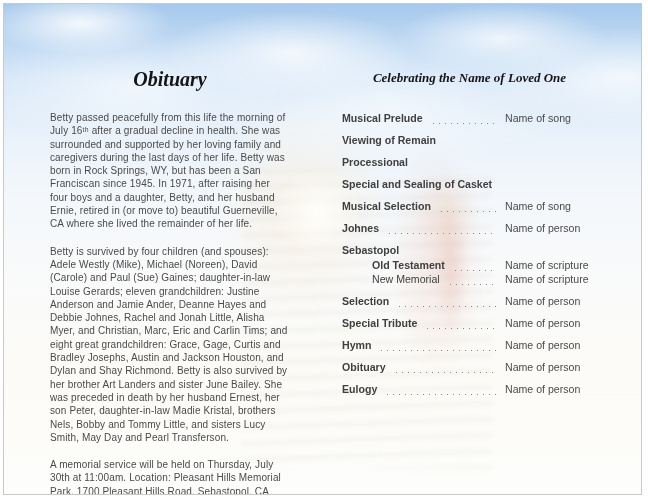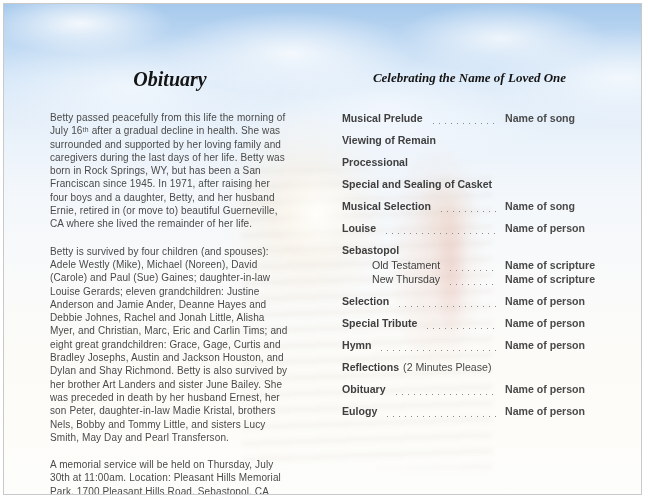--- a/index.html
+++ b/index.html
@@ -52,21 +52,21 @@
     margin:0 0 14px 0;text-align:left;
   }
   .row{display:flex;align-items:baseline;font-size:10.6px;line-height:13px;margin-bottom:9px;}
   .row .label{font-weight:bold;color:#3f3f3f;white-space:nowrap;}
   .row .note{color:#4a4a4a;margin-left:4px;white-space:nowrap;}
   .row .leader{
     flex:1 1 auto;align-self:flex-end;height:9px;margin:0 8px 1px 10px;
     background-image:repeating-linear-gradient(90deg,#8a8a8a 0 1.3px,transparent 1.3px 6px);
     background-repeat:no-repeat;background-position:0 100%;background-size:100% 1.4px;
   }
-  .row .value{flex:0 0 auto;width:92px;color:#4a4a4a;white-space:nowrap;font-weight:bold;}
+  .row .value{flex:0 0 auto;width:92px;color:#4a4a4a;white-space:nowrap;}
   .row.sub{margin:0 0 1px 30px;}
   .row.group-label{margin-bottom:2px;}
 </style>
 </head>
 <body>
 
 <div class="sheet">
   <div class="stairs"></div>
   <div class="glow"></div>
   <div class="figure"></div>
@@ -96,59 +96,55 @@
           </div>
           <div class="row">
             <span class="label">Special and Sealing of Casket</span>
           </div>
           <div class="row">
             <span class="label">Musical Selection</span>
             <span class="leader"></span>
             <span class="value">Name of song</span>
           </div>
           <div class="row">
-            <span class="label">Louise</span>
+            <span class="label">Johnes</span>
             <span class="leader"></span>
             <span class="value">Name of person</span>
           </div>
           <div class="row group-label">
             <span class="label">Sebastopol</span>
           </div>
           <div style="margin-bottom: 9px;">
             <div class="row sub">
-              <span class="label" style="font-weight: normal;">Old Testament</span>
+              <span class="label" style="font-weight: bold;">Old Testament</span>
               <span class="leader"></span>
               <span class="value">Name of scripture</span>
             </div>
             <div class="row sub">
-              <span class="label" style="font-weight: normal;">New Thursday</span>
+              <span class="label" style="font-weight: normal;">New Memorial</span>
               <span class="leader"></span>
               <span class="value">Name of scripture</span>
             </div>
           </div>
           <div class="row">
             <span class="label">Selection</span>
             <span class="leader"></span>
             <span class="value">Name of person</span>
           </div>
           <div class="row">
             <span class="label">Special Tribute</span>
             <span class="leader"></span>
             <span class="value">Name of person</span>
           </div>
           <div class="row">
             <span class="label">Hymn</span>
             <span class="leader"></span>
             <span class="value">Name of person</span>
           </div>
           <div class="row">
-            <span class="label">Reflections</span>
-            <span class="note">(2 Minutes Please)</span>
-          </div>
-          <div class="row">
             <span class="label">Obituary</span>
             <span class="leader"></span>
             <span class="value">Name of person</span>
           </div>
           <div class="row">
             <span class="label">Eulogy</span>
             <span class="leader"></span>
             <span class="value">Name of person</span>
           </div>
         </div>

